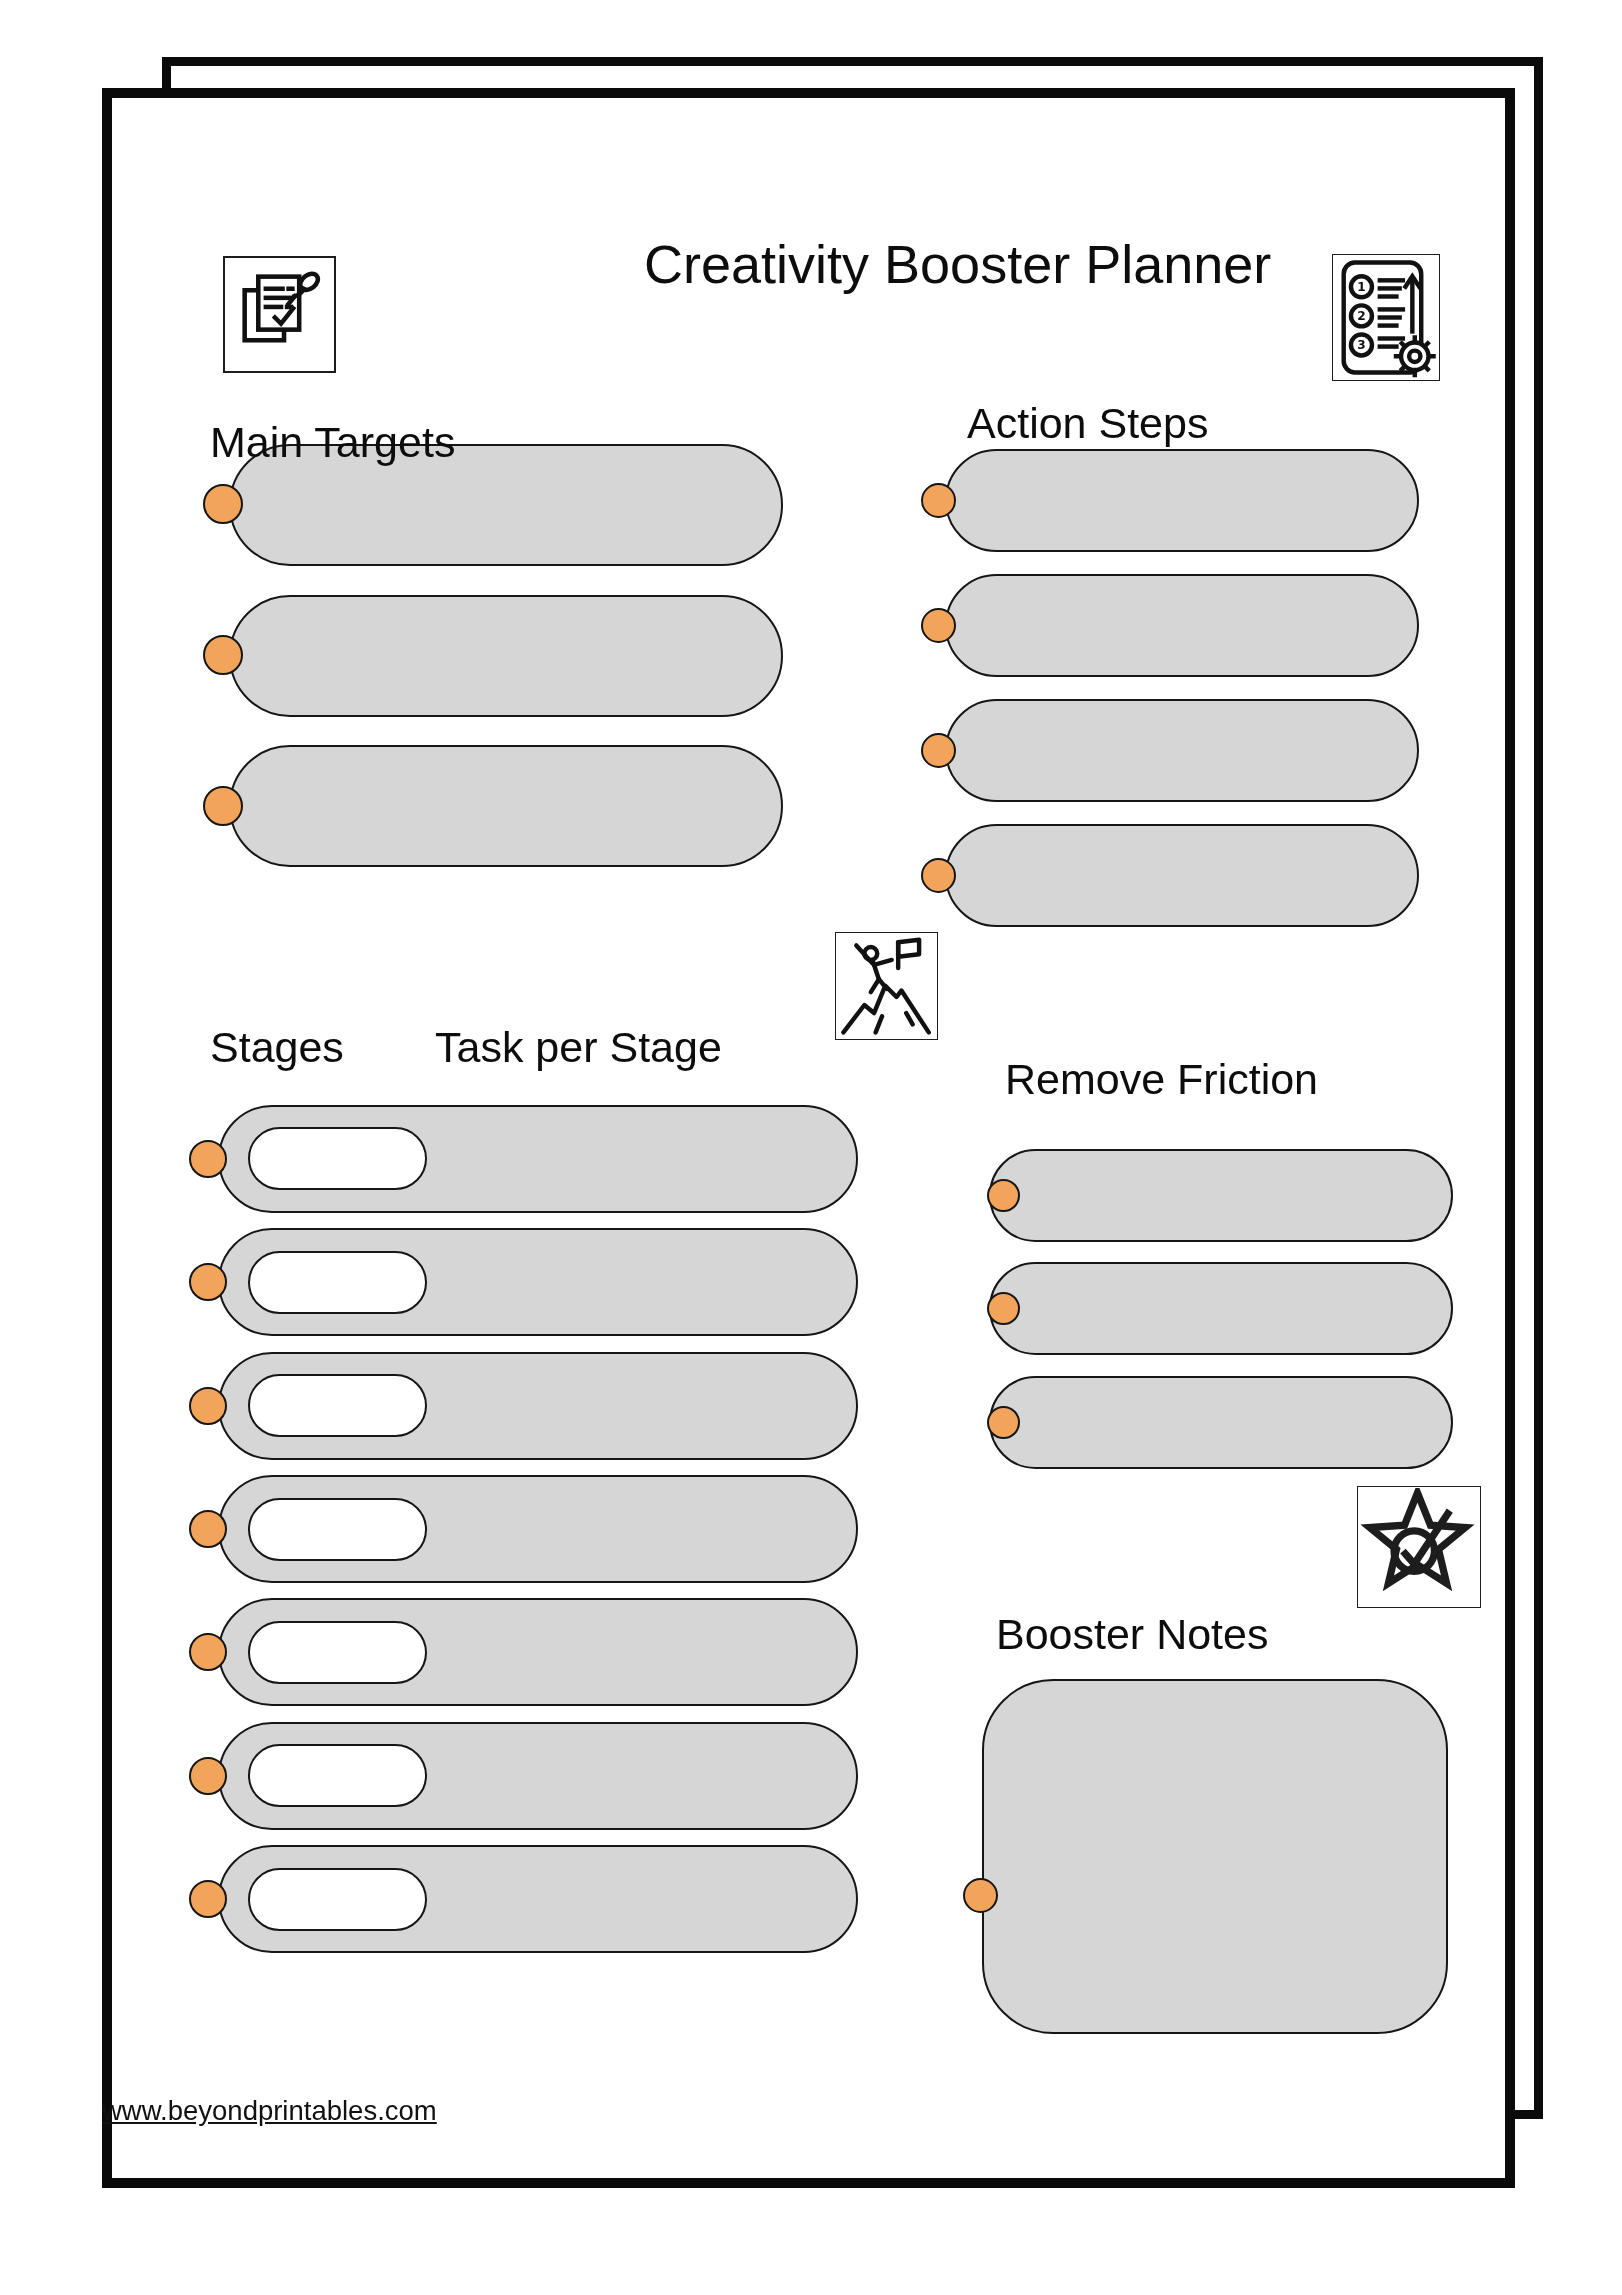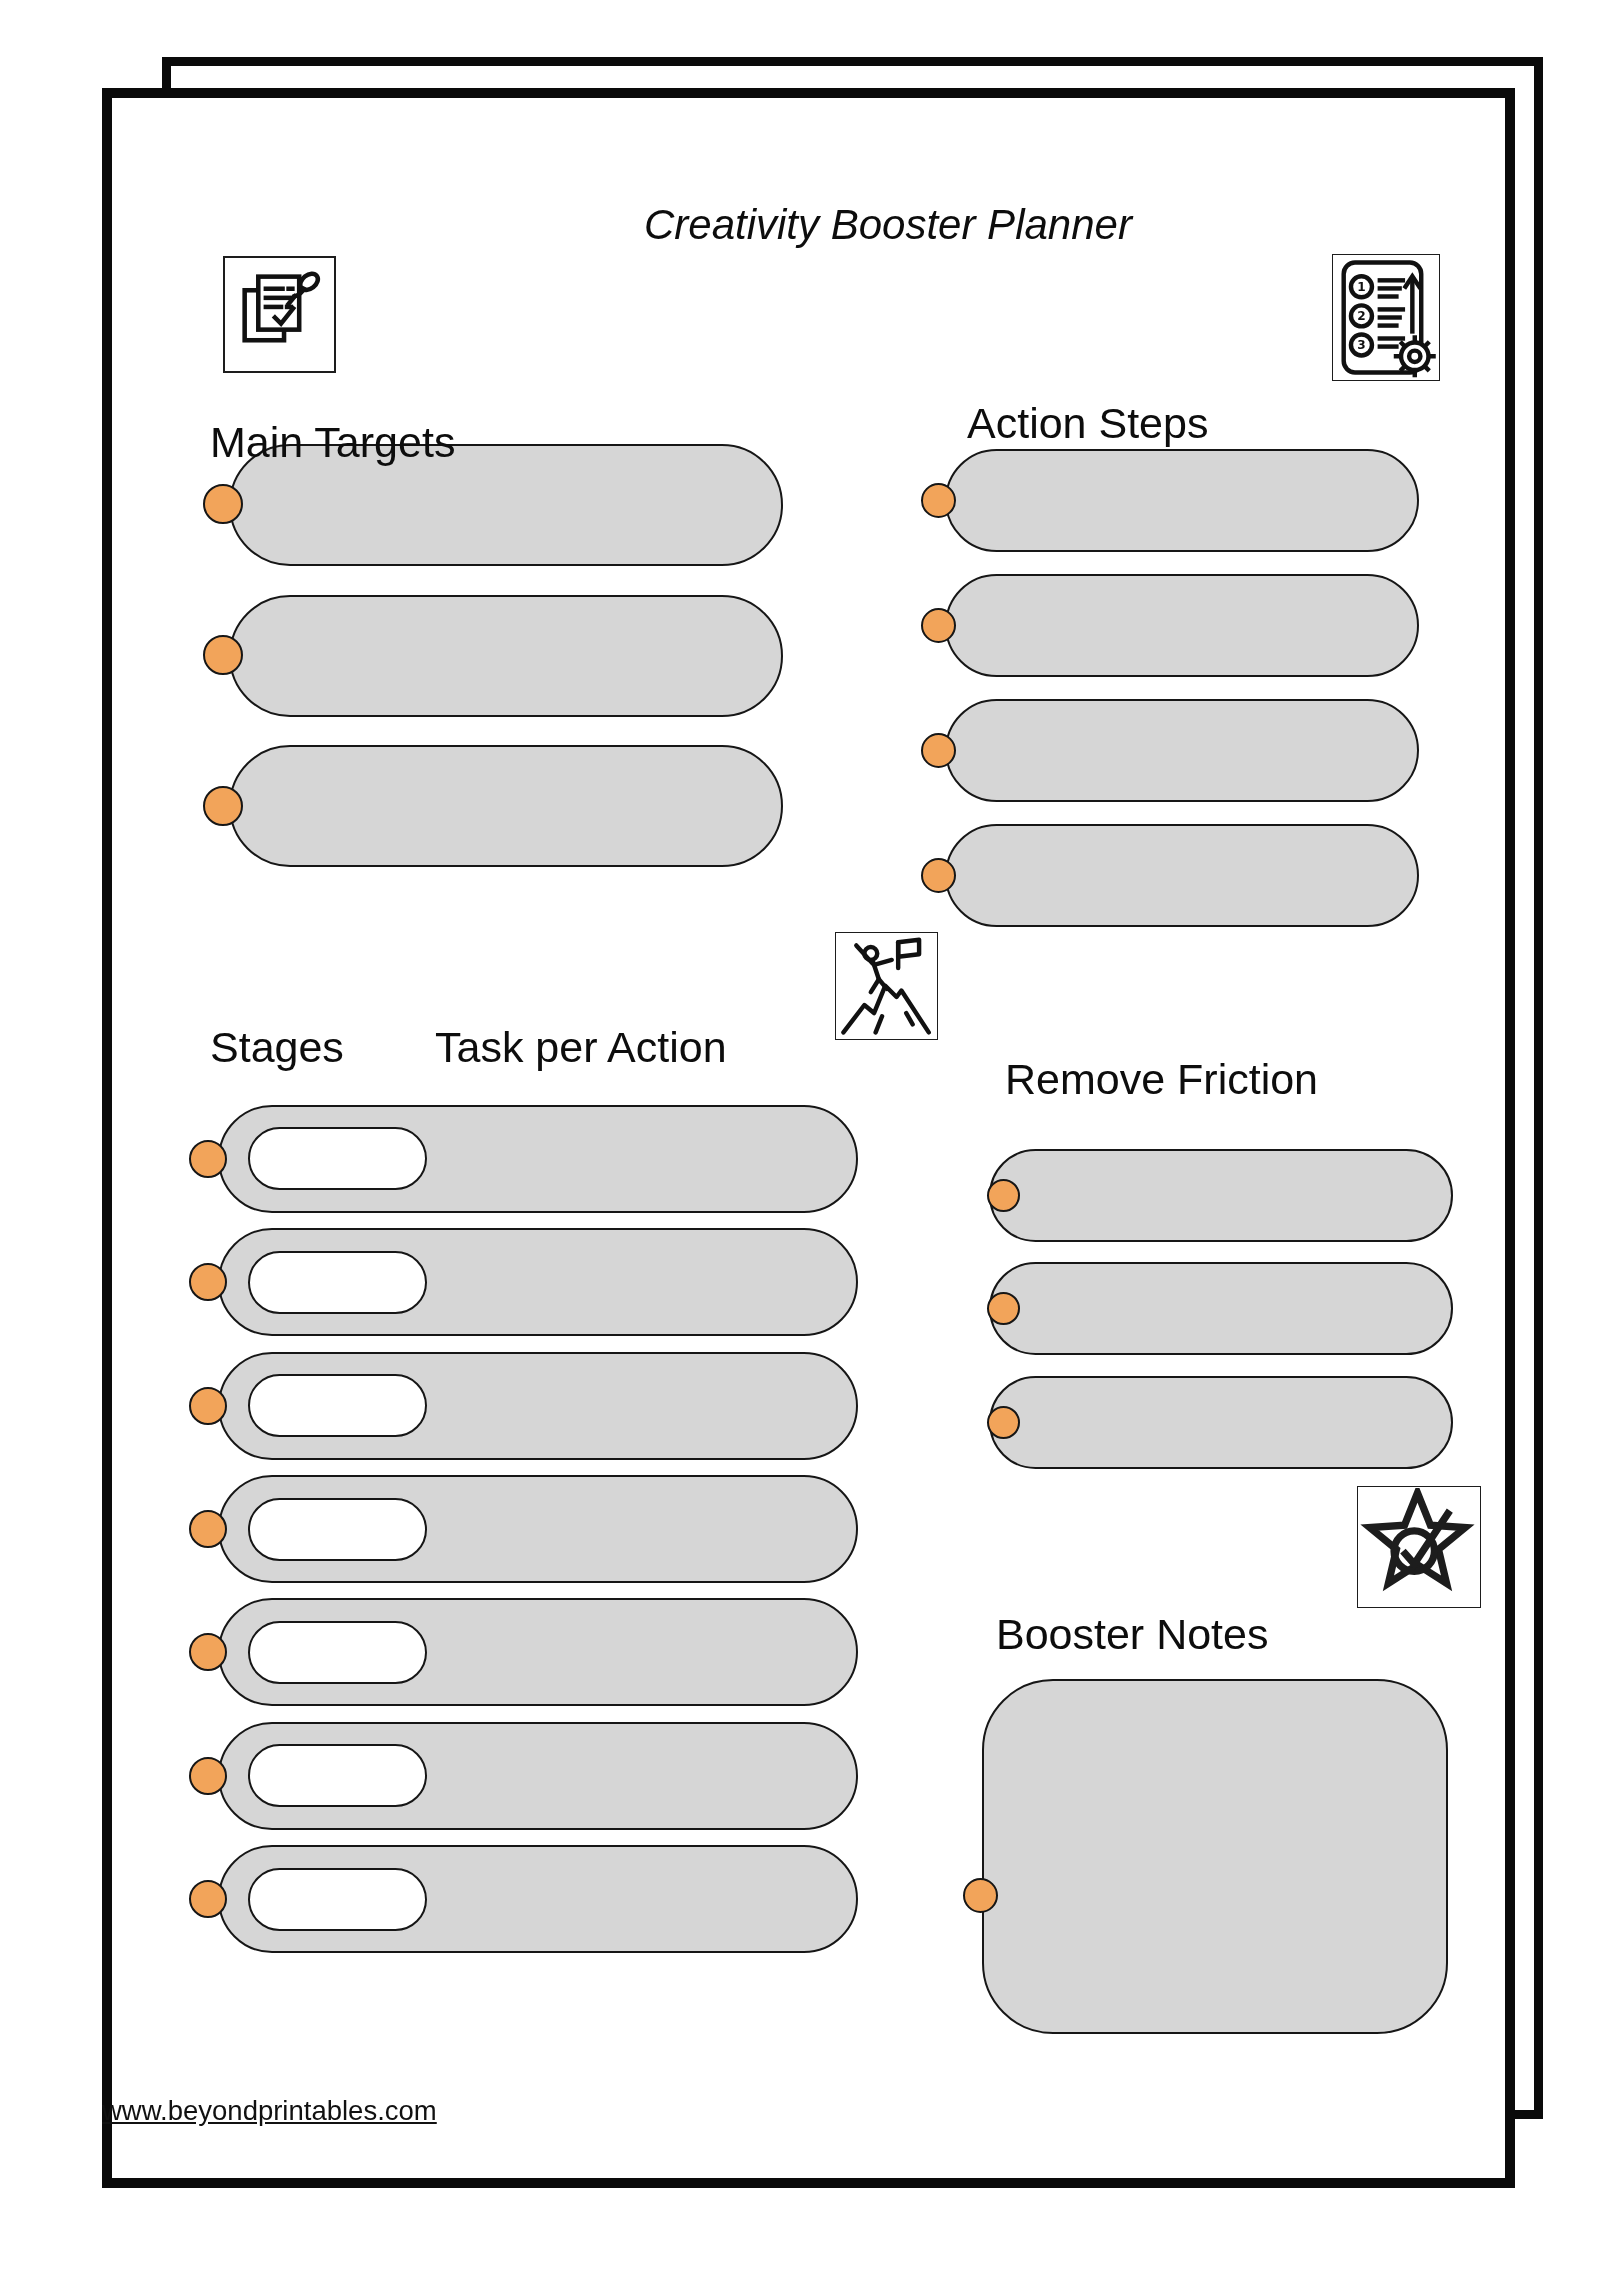--- a/index.html
+++ b/index.html
@@ -1,21 +1,21 @@
 <!DOCTYPE html>
 <html style="font-size:13.3px"><head>
 <meta charset="utf-8">
 <style>
   html,body{margin:0;padding:0;background:#ffffff;}
   .canvas{position:relative;width:1623px;height:2295px;background:#ffffff;overflow:hidden;
           font-family:"Liberation Sans",sans-serif;color:#0d0d0d;}
   .sheet{position:absolute;background:#ffffff;box-sizing:border-box;}
   .back-sheet{left:162px;top:57px;width:1381px;height:2062px;border:9.2px solid #0a0a0a;z-index:1;}
   .front-sheet{left:102px;top:88px;width:1413px;height:2100px;border:10px solid #0a0a0a;z-index:2;}
-  .title{position:absolute;left:644px;top:202px;font-size:42px;line-height:1.1;z-index:5;white-space:nowrap;font-style:italic;}
+  .title{position:absolute;left:644px;top:235px;font-size:54px;line-height:1.1;z-index:5;white-space:nowrap;}
   .hdr{position:absolute;font-size:43px;line-height:1.1;z-index:5;white-space:nowrap;}
   .pill{position:absolute;background:#D6D6D6;border:2.5px solid #161616;box-sizing:border-box;z-index:3;}
   .dot{position:absolute;background:#F2A45A;border:2.5px solid #161616;border-radius:50%;box-sizing:border-box;z-index:4;}
   .stage-inner{position:absolute;background:#ffffff;border:2.5px solid #161616;border-radius:33px;box-sizing:border-box;z-index:4;}
   .icon-box{position:absolute;border:2.5px solid #1d1d1d;background:#ffffff;box-sizing:border-box;z-index:5;
             display:flex;align-items:center;justify-content:center;}
   .icon-box svg{display:block;}
   .logo-box{position:absolute;left:163px;top:1997px;width:160px;height:143px;background:#FAF4EC;
             border:2.5px solid #332C26;box-sizing:border-box;padding:5.8px;z-index:5;box-shadow:1.7px 1.7px 0 #bbb;}
   .logo-inner{width:100%;height:100%;border:1.7px solid #8C7962;box-sizing:border-box;
@@ -117,21 +117,21 @@
         <path d="M46,38 L68,32"></path>
         <path d="M52,56 L42,72"></path>
         <path d="M52,56 L62,68"></path>
         <line x1="76" y1="10" x2="76" y2="42"></line>
         <path d="M76,10 L102,7 L102,25 L76,28 Z"></path>
       </g>
     </svg>
   </div>
 
   <div class="hdr" style="left:210px;top:1024px">Stages</div>
-  <div class="hdr" style="left:435px;top:1024px">Task per Action</div>
+  <div class="hdr" style="left:435px;top:1024px">Task per Stage</div>
 
   <div class="pill" style="left:218px;top:1105px;width:640px;height:108px;border-radius:54px"></div>
   <div class="pill" style="left:218px;top:1228px;width:640px;height:108px;border-radius:54px"></div>
   <div class="pill" style="left:218px;top:1352px;width:640px;height:108px;border-radius:54px"></div>
   <div class="pill" style="left:218px;top:1475px;width:640px;height:108px;border-radius:54px"></div>
   <div class="pill" style="left:218px;top:1598px;width:640px;height:108px;border-radius:54px"></div>
   <div class="pill" style="left:218px;top:1722px;width:640px;height:108px;border-radius:54px"></div>
   <div class="pill" style="left:218px;top:1845px;width:640px;height:108px;border-radius:54px"></div>
 
   <div class="stage-inner" style="left:248px;top:1127px;width:179px;height:63px"></div>

